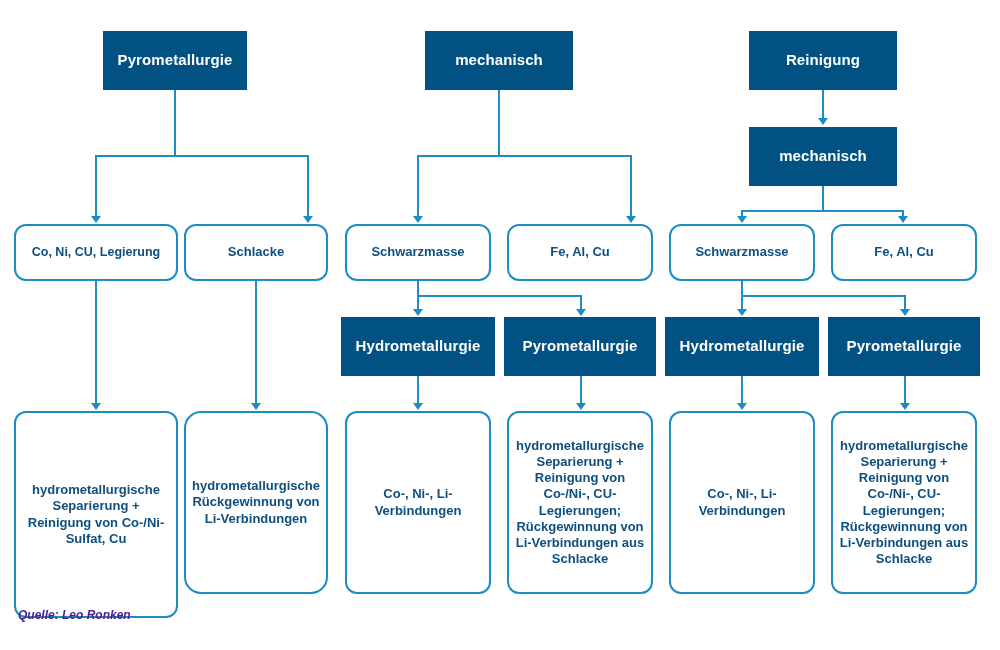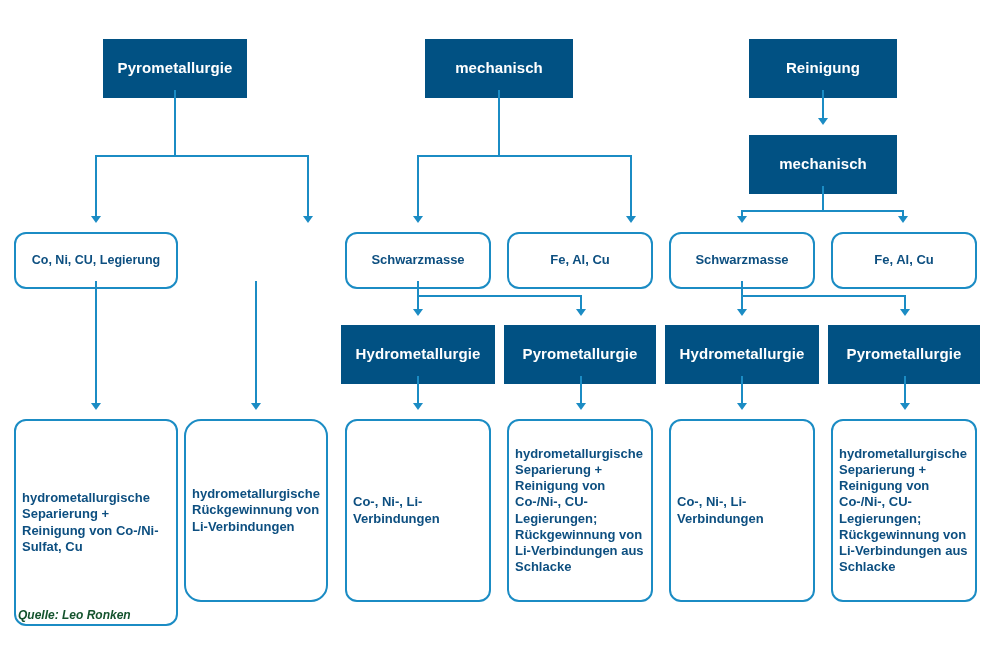--- a/index.html
+++ b/index.html
@@ -18,22 +18,22 @@
     overflow: hidden;
   }
 
   
   .node {
     position: absolute;
     box-sizing: border-box;
     display: flex;
     align-items: center;
     justify-content: center;
+    text-align: center;
     line-height: 1.25;
-    margin-top: 8px;
   }
   .node-dark {
     background: #015183;
     color: #ffffff;
     font-weight: bold;
     font-size: 15px;
     letter-spacing: 0.1px;
   }
   .node-outline {
     background: #ffffff;
@@ -70,21 +70,21 @@
   }
 
   
   #source-note {
     position: absolute;
     left: 18px;
     top: 608px;
     font-size: 12px;
     font-style: italic;
     font-weight: bold;
-    color: #14532d;
+    color: #4c1d95;
     font-family: "Liberation Sans", sans-serif;
   }
 </style>
 </head>
 <body>
 
 <div id="canvas">
 
   <div class="node node-dark" style="left:103px; top:31px; width:144px; height:59px;">
     <span class="node-label">Pyrometallurgie</span>
@@ -99,20 +99,23 @@
   </div>
 
   <div class="node node-dark" style="left:749px; top:127px; width:148px; height:59px;">
     <span class="node-label">mechanisch</span>
   </div>
 
   <div class="node node-outline small-text" style="left:14px; top:224px; width:164px; height:57px;">
     <span class="node-label">Co, Ni, CU, Legierung</span>
   </div>
 
+  <div class="node node-outline" style="left:184px; top:224px; width:144px; height:57px;">
+    <span class="node-label">Schlacke</span>
+  </div>
 
   <div class="node node-outline" style="left:345px; top:224px; width:146px; height:57px;">
     <span class="node-label">Schwarzmasse</span>
   </div>
 
   <div class="node node-outline" style="left:507px; top:224px; width:146px; height:57px;">
     <span class="node-label">Fe, Al, Cu</span>
   </div>
 
   <div class="node node-outline" style="left:669px; top:224px; width:146px; height:57px;">

